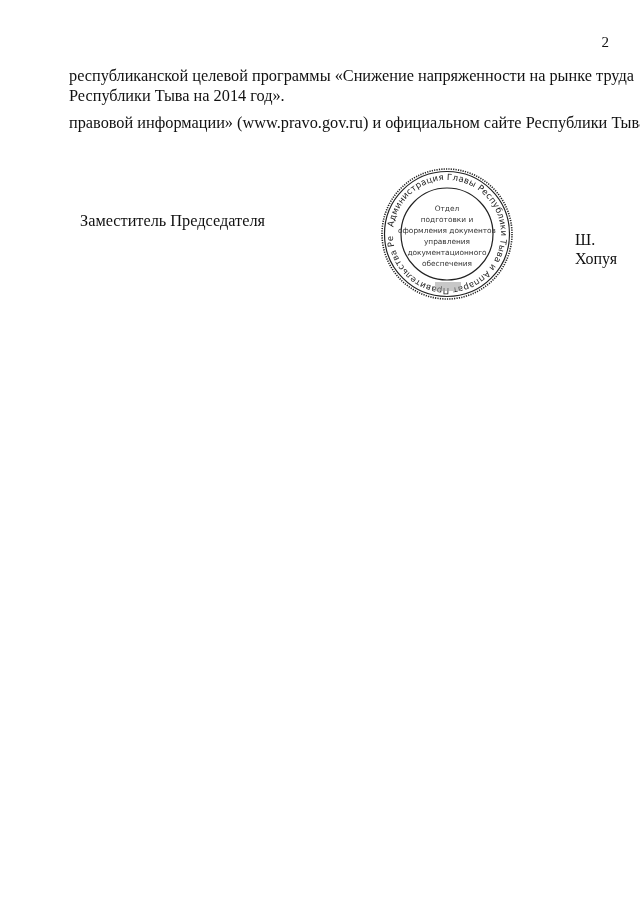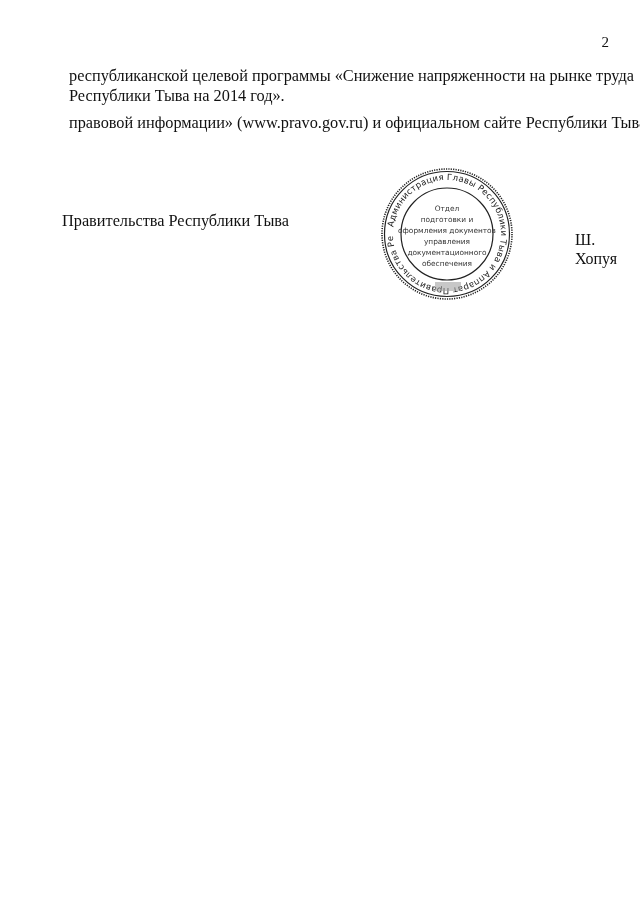--- a/index.html
+++ b/index.html
@@ -25,21 +25,21 @@
   <p class="para">
     <span class="line">республиканской целевой программы «Снижение напряженности на рынке труда</span>
     <span class="line last">Республики Тыва на 2014 год».</span>
   </p>
   <p class="para">
     <span class="line">правовой информации» (www.pravo.gov.ru) и официальном сайте Республики Тыва в</span>
   </p>
 </div>
 
 <div class="sig-title">
-  <span class="l2">Правительства Республики Тыва</span>
+  <span class="l1">Заместитель Председателя</span>
 </div>
 
 <div class="stamp">
   <svg width="134" height="134" viewBox="0 0 134 134">
     <defs>
       <path id="ringPath" d="M 67,67 m -54,0 a 54,54 0 1,1 108,0 a 54,54 0 1,1 -108,0"></path>
     </defs>
     <circle cx="67" cy="67" r="65" fill="none" stroke="#222" stroke-width="1.6" stroke-dasharray="1.2 1.2"></circle>
     <circle cx="67" cy="67" r="62.5" fill="none" stroke="#222" stroke-width="1.2"></circle>
     <circle cx="67" cy="67" r="46" fill="none" stroke="#222" stroke-width="1.2"></circle>

